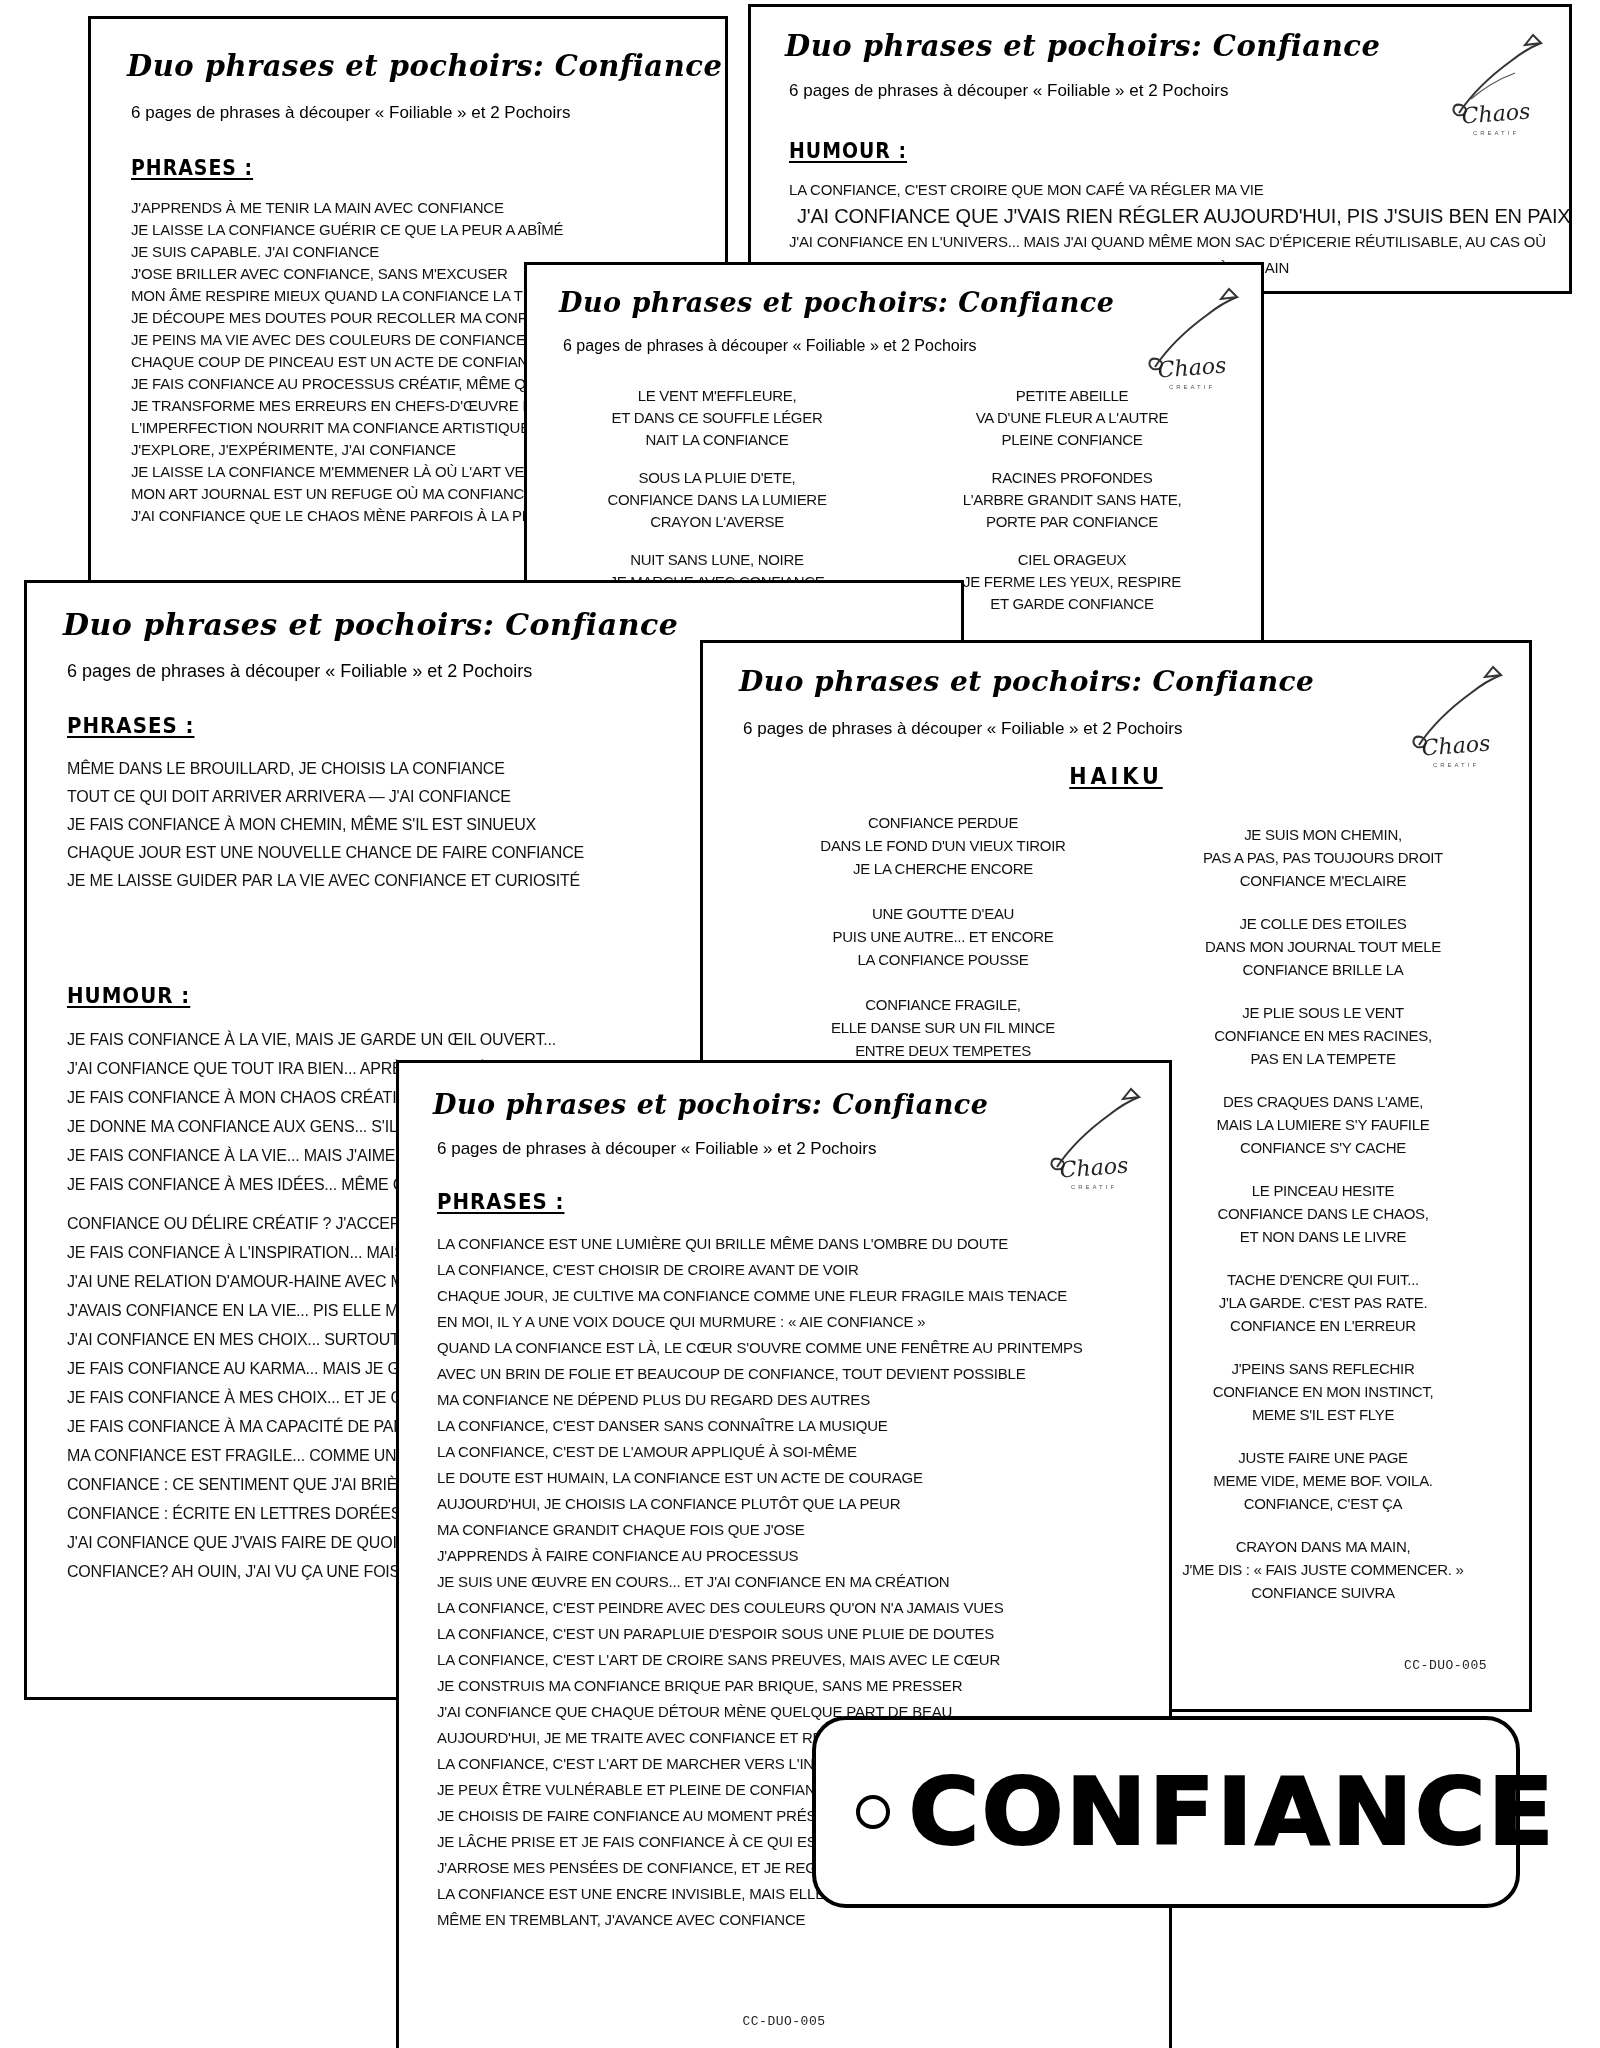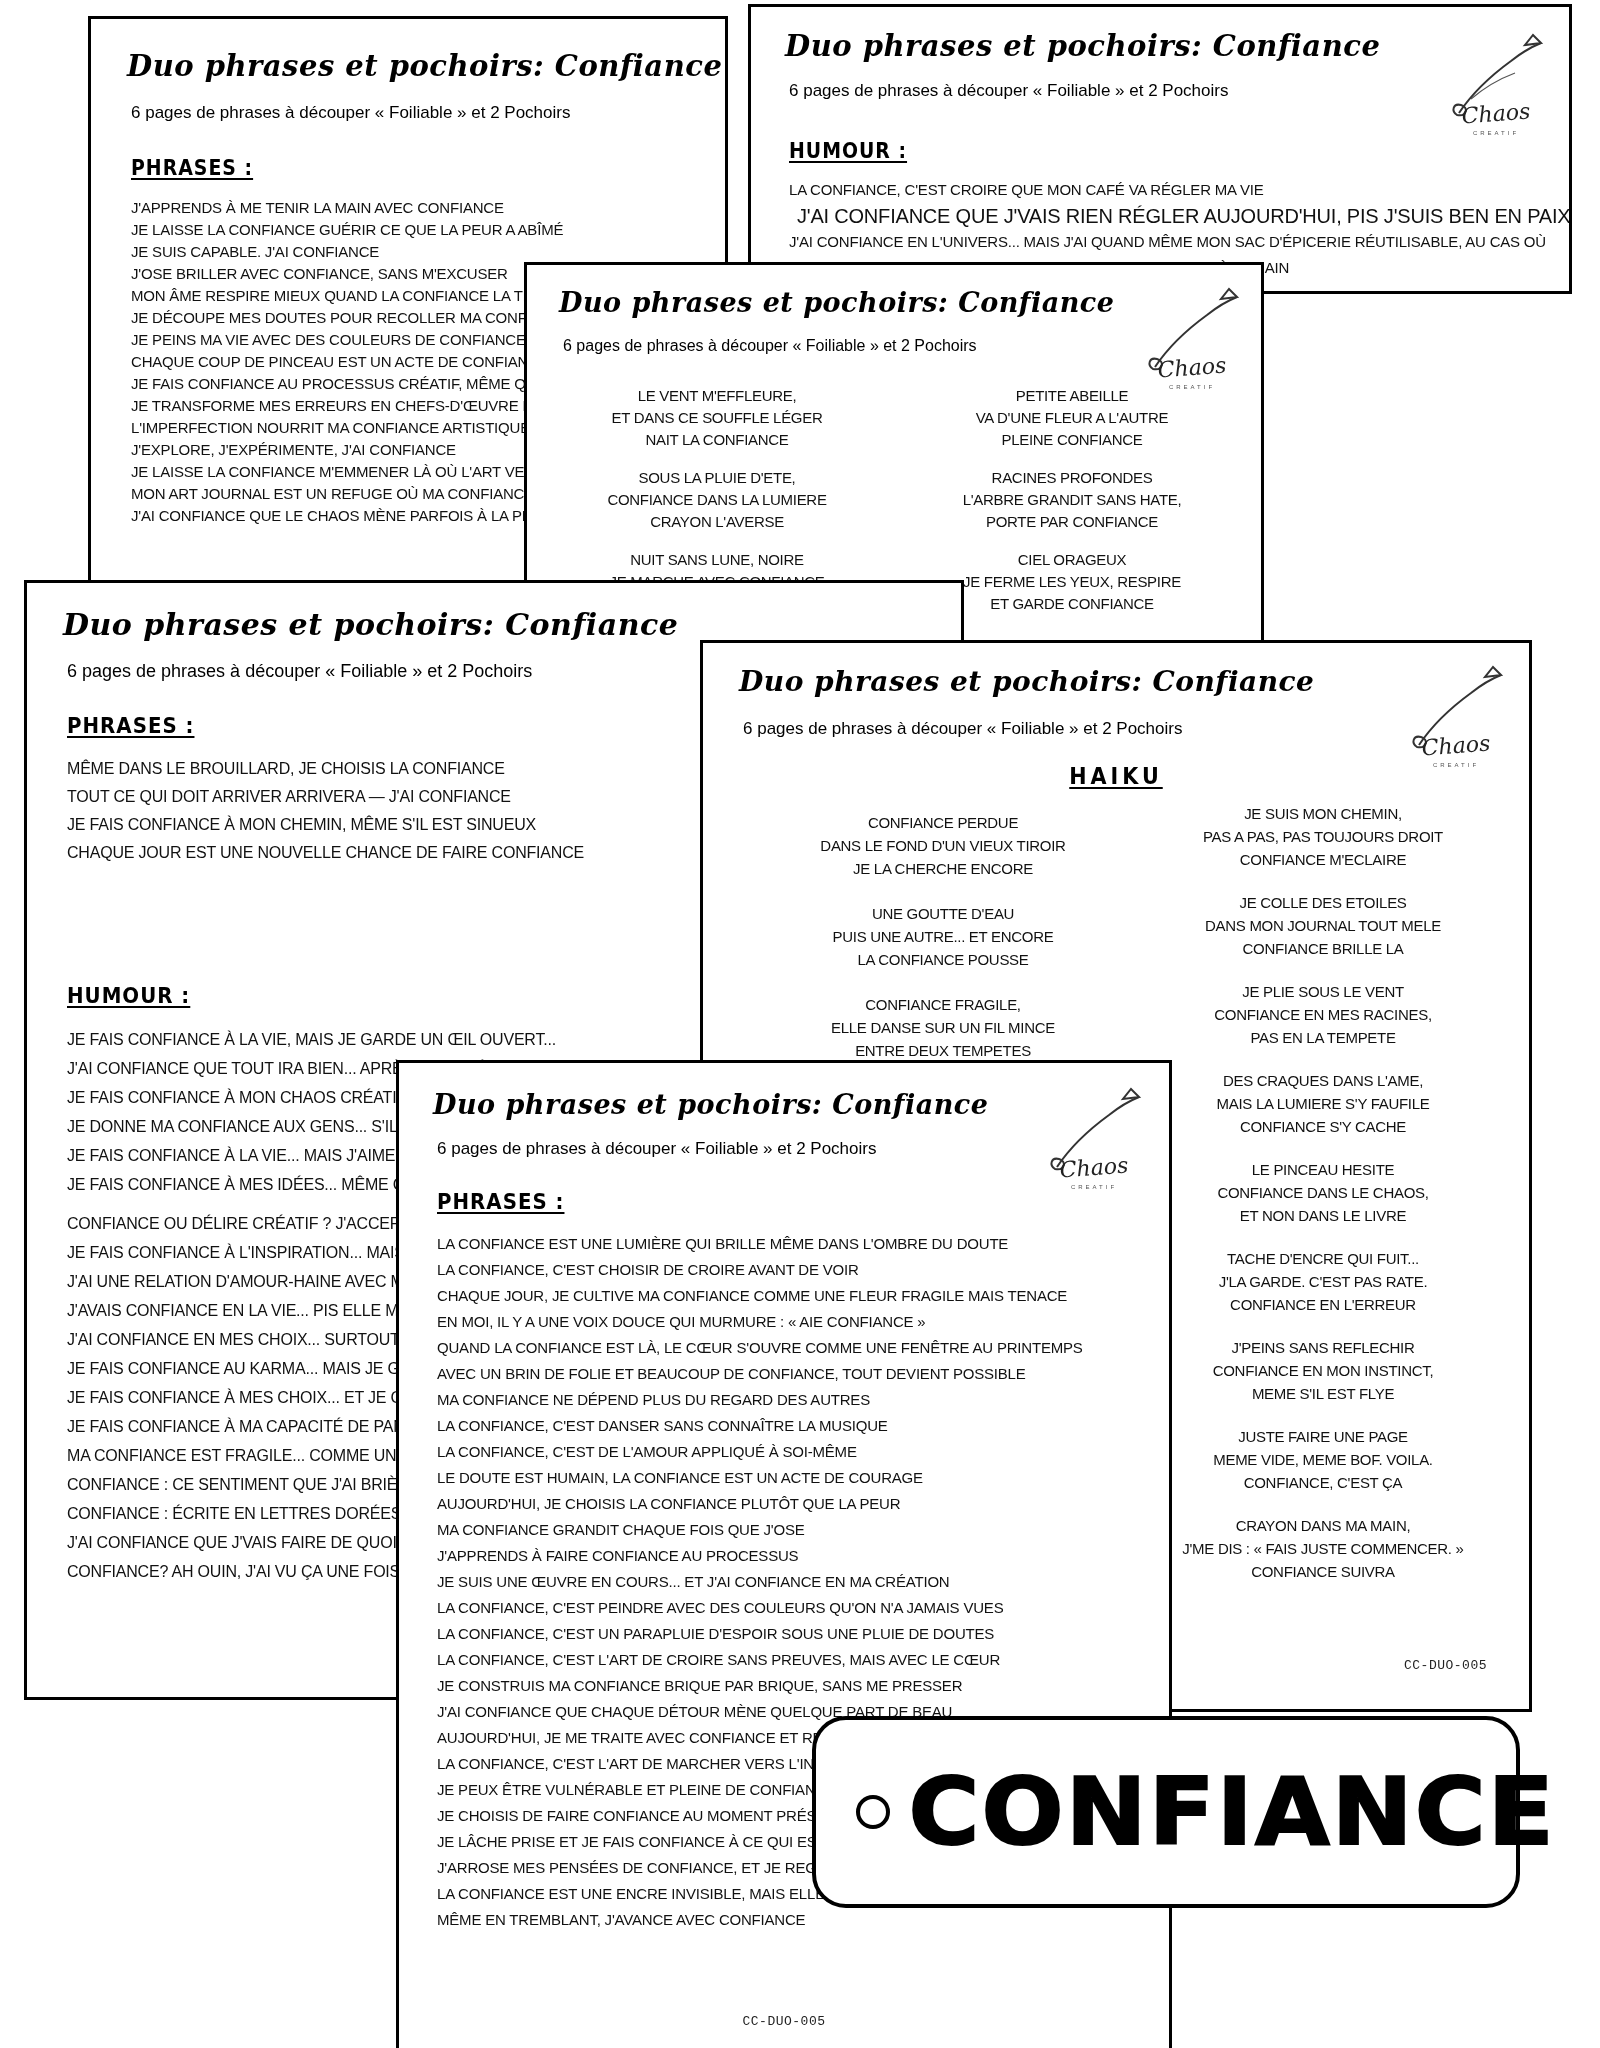--- a/index.html
+++ b/index.html
@@ -249,20 +249,21 @@
 
   <div class="sheet" style="left:24px; top:580px; width:940px; height:1120px;">
     <div class="title" style="position:absolute; left:36px; top:24px; font-size:30px;">Duo phrases et pochoirs:  Confiance</div>
     <div class="subtitle" style="position:absolute; left:40px; top:78px; font-size:18px;">6 pages de phrases à découper « Foiliable » et 2 Pochoirs</div>
     <div class="sec-head" style="position:absolute; left:40px; top:130px; font-size:22px;">PHRASES :</div>
     <div class="col" style="left:40px; top:172px;">
       <div class="line" style="font-size:16px; line-height:28px;">MÊME DANS LE BROUILLARD, JE CHOISIS LA CONFIANCE</div>
       <div class="line" style="font-size:16px; line-height:28px;">TOUT CE QUI DOIT ARRIVER ARRIVERA — J'AI CONFIANCE</div>
       <div class="line" style="font-size:16px; line-height:28px;">JE FAIS CONFIANCE À MON CHEMIN, MÊME S'IL EST SINUEUX</div>
       <div class="line" style="font-size:16px; line-height:28px;">CHAQUE JOUR EST UNE NOUVELLE CHANCE DE FAIRE CONFIANCE</div>
+      <div class="line" style="font-size:16px; line-height:28px;">JE ME LAISSE GUIDER PAR LA VIE AVEC CONFIANCE ET CURIOSITÉ</div>
     </div>
     <div class="sec-head" style="position:absolute; left:40px; top:400px; font-size:22px;">HUMOUR :</div>
     <div class="col" style="left:40px; top:442px;">
       <div class="line" style="font-size:16px; line-height:29px;">JE FAIS CONFIANCE À LA VIE, MAIS JE GARDE UN ŒIL OUVERT...</div>
       <div class="line" style="font-size:16px; line-height:29px;">J'AI CONFIANCE QUE TOUT IRA BIEN... APRÈS UN CAFÉ</div>
       <div class="line" style="font-size:16px; line-height:29px;">JE FAIS CONFIANCE À MON CHAOS CRÉATIF — IL SAIT CE QU'IL FAIT</div>
       <div class="line" style="font-size:16px; line-height:29px;">JE DONNE MA CONFIANCE AUX GENS... S'ILS AIMENT LES CHATS</div>
       <div class="line" style="font-size:16px; line-height:29px;">JE FAIS CONFIANCE À LA VIE... MAIS J'AIME BIEN AVOIR UN PLAN B</div>
       <div class="line" style="font-size:16px; line-height:29px;">JE FAIS CONFIANCE À MES IDÉES... MÊME CELLES DE 3H DU MATIN</div>
       <div class="line" style="font-size:16px; line-height:29px; margin-top:10px;">CONFIANCE OU DÉLIRE CRÉATIF ? J'ACCEPTE LES DEUX</div>
@@ -306,21 +307,21 @@
         <span class="hand" style="font-size:15px; line-height:23px;">PUIS UNE AUTRE... ET ENCORE</span>
         <span class="hand" style="font-size:15px; line-height:23px;">LA CONFIANCE POUSSE</span>
       </div>
       <div class="stanza" style="margin-top:22px;">
         <span class="hand" style="font-size:15px; line-height:23px;">CONFIANCE FRAGILE,</span>
         <span class="hand" style="font-size:15px; line-height:23px;">ELLE DANSE SUR UN FIL MINCE</span>
         <span class="hand" style="font-size:15px; line-height:23px;">ENTRE DEUX TEMPETES</span>
       </div>
     </div>
 
-    <div class="col center-block" style="left:430px; top:159px; width:380px;">
+    <div class="col center-block" style="left:430px; top:180px; width:380px;">
       <div class="stanza">
         <span class="hand" style="font-size:15px; line-height:23px;">JE SUIS MON CHEMIN,</span>
         <span class="hand" style="font-size:15px; line-height:23px;">PAS A PAS, PAS TOUJOURS DROIT</span>
         <span class="hand" style="font-size:15px; line-height:23px;">CONFIANCE M'ECLAIRE</span>
       </div>
       <div class="stanza" style="margin-top:20px;">
         <span class="hand" style="font-size:15px; line-height:23px;">JE COLLE DES ETOILES</span>
         <span class="hand" style="font-size:15px; line-height:23px;">DANS MON JOURNAL TOUT MELE</span>
         <span class="hand" style="font-size:15px; line-height:23px;">CONFIANCE BRILLE LA</span>
       </div>

